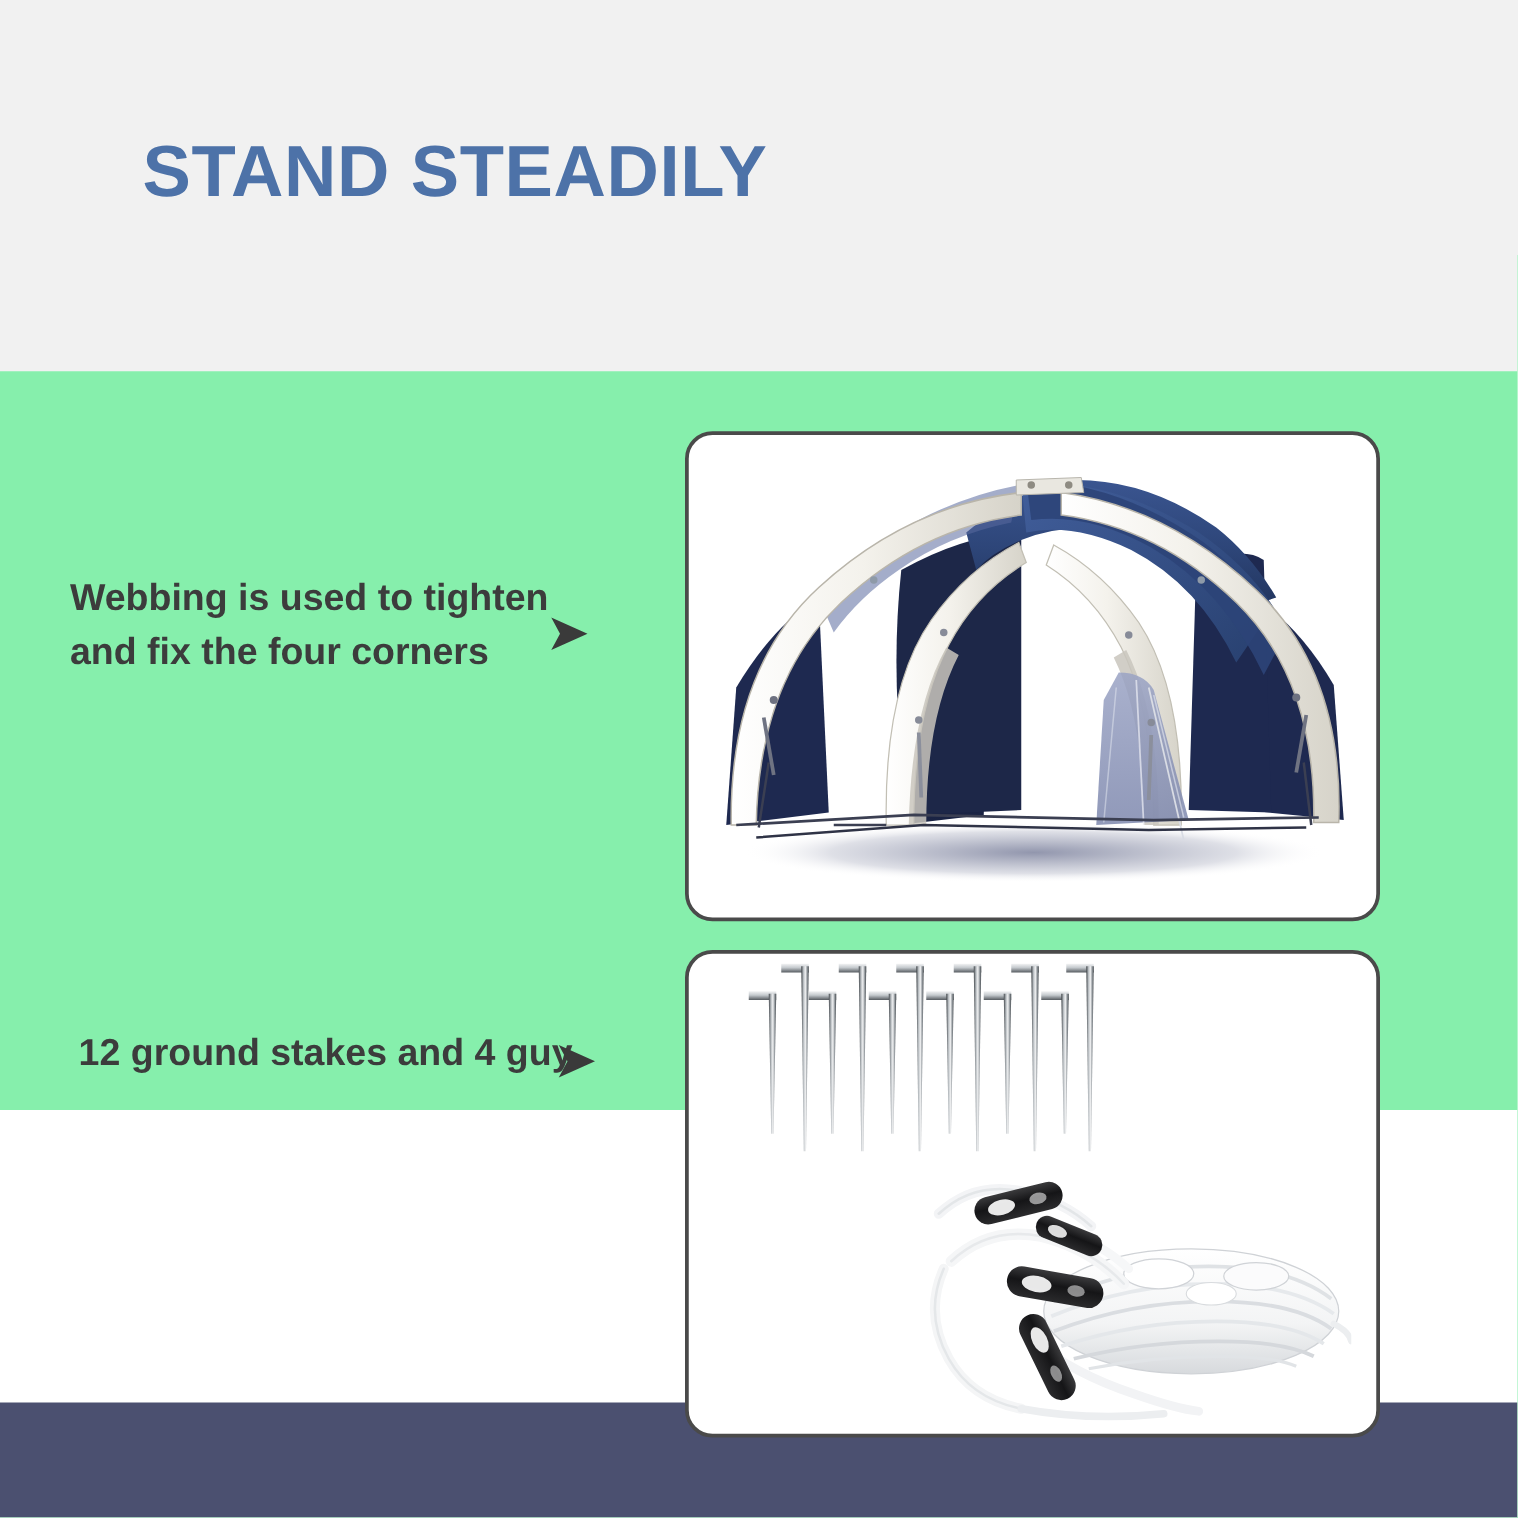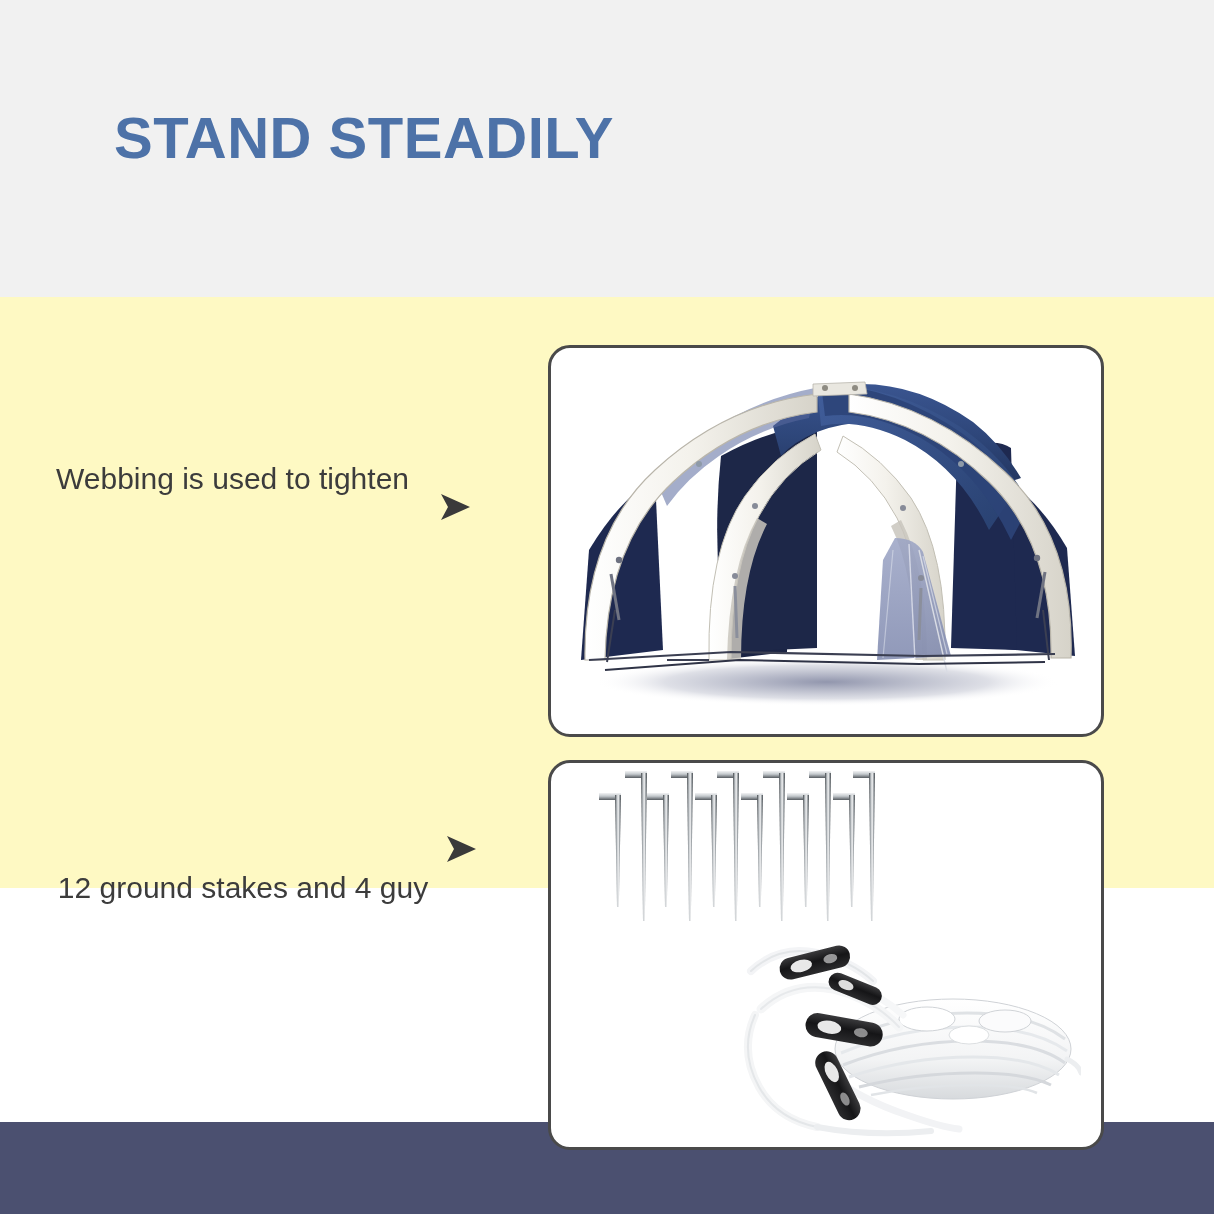--- a/index.html
+++ b/index.html
@@ -10,21 +10,21 @@
     width: 1214px;
     height: 1214px;
     background: #ffffff;
     font-family: "Liberation Sans", sans-serif;
     overflow: hidden;
   }
   .page {
     position: relative;
     width: 1214px;
     height: 888px;
-    background: #fef9c3;
+    background: #86efac;
   }
 
   
   .header-band {
     position: absolute;
     left: 0;
     top: 0;
     width: 1214px;
     height: 297px;
     background: #f1f1f1;
@@ -51,38 +51,37 @@
     background: #4b5070;
   }
 
   
   .caption {
     position: absolute;
     color: #3c3c3c;
     font-size: 30px;
     line-height: 1.42;
     font-family: "Liberation Sans", sans-serif;
-    font-weight: normal;
+    font-weight: bold;
   }
   .caption .line {
     display: block;
     white-space: nowrap;
   }
   .caption-1 {
     left: 56px;
     top: 458px;
     width: 395px;
     text-align: left;
   }
   .caption-2 {
     left: 28px;
     top: 822px;
     width: 430px;
-    text-align: center;
-    margin-top: 45px;
+    text-align: right;
   }
   .arrow-marker {
     position: absolute;
     width: 36px;
     height: 34px;
   }
   .arrow-1 { left: 437px; top: 490px; }
   .arrow-2 { left: 443px; top: 832px; }
 
   
@@ -130,20 +129,21 @@
 
 <div class="page">
 
   <div class="header-band"></div>
   <div class="page-title">STAND STEADILY</div>
 
   <div class="bottom-bar"></div>
 
   <div class="caption caption-1">
     <span class="line">Webbing is used to tighten</span>
+    <span class="line">and fix the four corners</span>
   </div>
   <svg class="arrow-marker arrow-1" viewBox="0 0 36 34">
     <path d="M4 4 L33 17 L4 30 L11 17 Z" fill="#3a3a3a"></path>
   </svg>
 
   <div class="caption caption-2">
     <span class="line">12 ground stakes and 4 guy</span>
   </div>
   <svg class="arrow-marker arrow-2" viewBox="0 0 36 34">
     <path d="M4 4 L33 17 L4 30 L11 17 Z" fill="#3a3a3a"></path>

